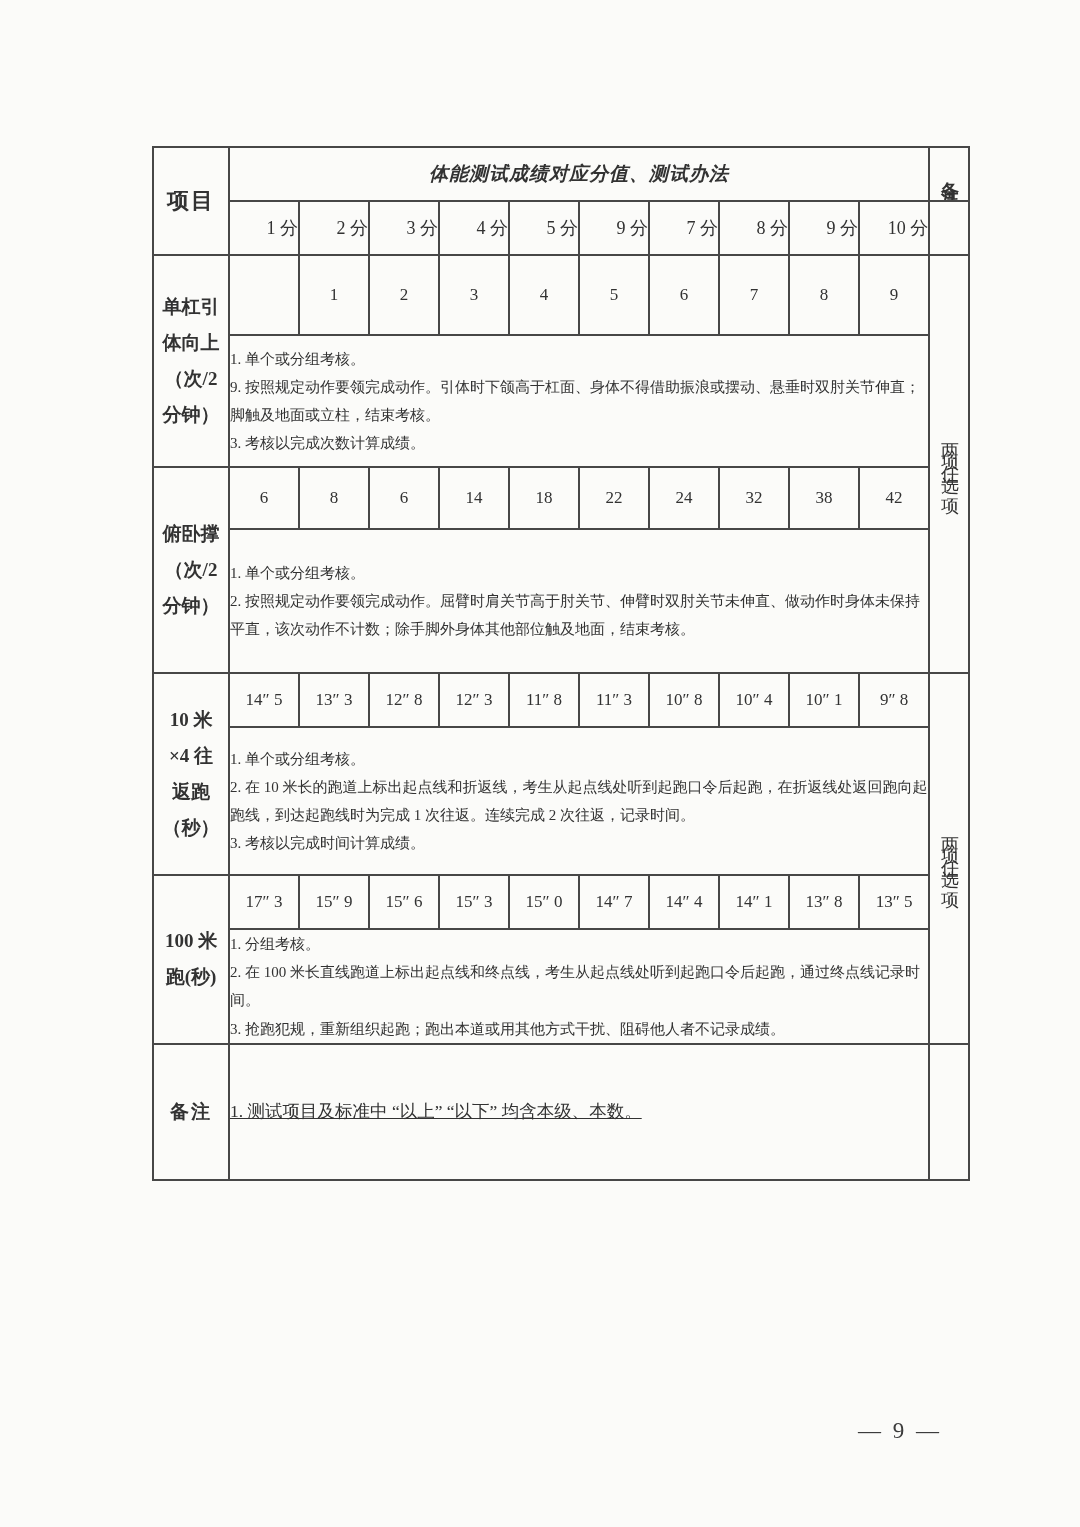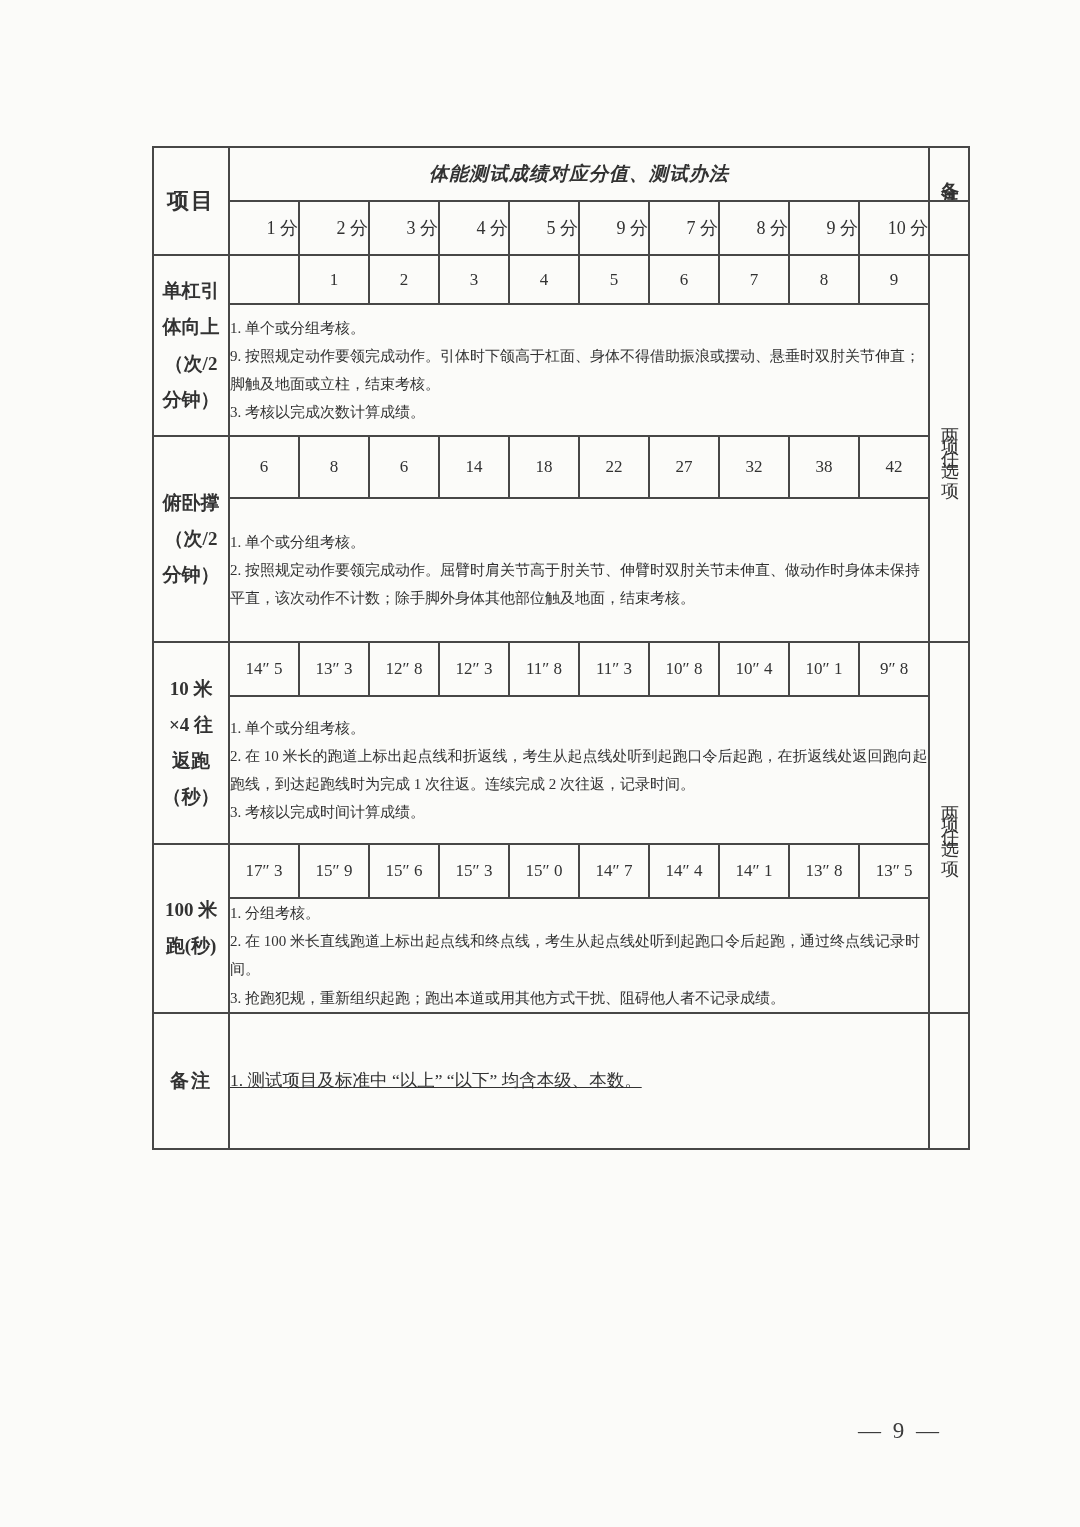--- a/index.html
+++ b/index.html
@@ -158,21 +158,21 @@
       <td class="score-label">4 分</td>
       <td class="score-label">5 分</td>
       <td class="score-label">9 分</td>
       <td class="score-label">7 分</td>
       <td class="score-label">8 分</td>
       <td class="score-label">9 分</td>
       <td class="score-label">10 分</td>
       <td class="empty-cell"></td>
     </tr>
 
-    <tr style="height:49px">
+    <tr style="height:80px">
       <td class="section-label" rowspan="2">单杠引
 体向上
 （次/2
 分钟）</td>
       <td class="value-cell"></td>
       <td class="value-cell">1</td>
       <td class="value-cell">2</td>
       <td class="value-cell">3</td>
       <td class="value-cell">4</td>
       <td class="value-cell">5</td>
@@ -196,21 +196,21 @@
     <tr style="height:62px">
       <td class="section-label" rowspan="2">俯卧撑
 （次/2
 分钟）</td>
       <td class="value-cell">6</td>
       <td class="value-cell">8</td>
       <td class="value-cell">6</td>
       <td class="value-cell">14</td>
       <td class="value-cell">18</td>
       <td class="value-cell">22</td>
-      <td class="value-cell">27</td>
+      <td class="value-cell">24</td>
       <td class="value-cell">32</td>
       <td class="value-cell">38</td>
       <td class="value-cell">42</td>
     </tr>
 
     <tr style="height:144px">
       <td class="method-cell" colspan="10">
         <div class="method-line">1. 单个或分组考核。</div>
         <div class="method-line">2. 按照规定动作要领完成动作。屈臂时肩关节高于肘关节、伸臂时双肘关节未伸直、做动作时身体未保持平直，该次动作不计数；除手脚外身体其他部位触及地面，结束考核。</div>
       </td>

